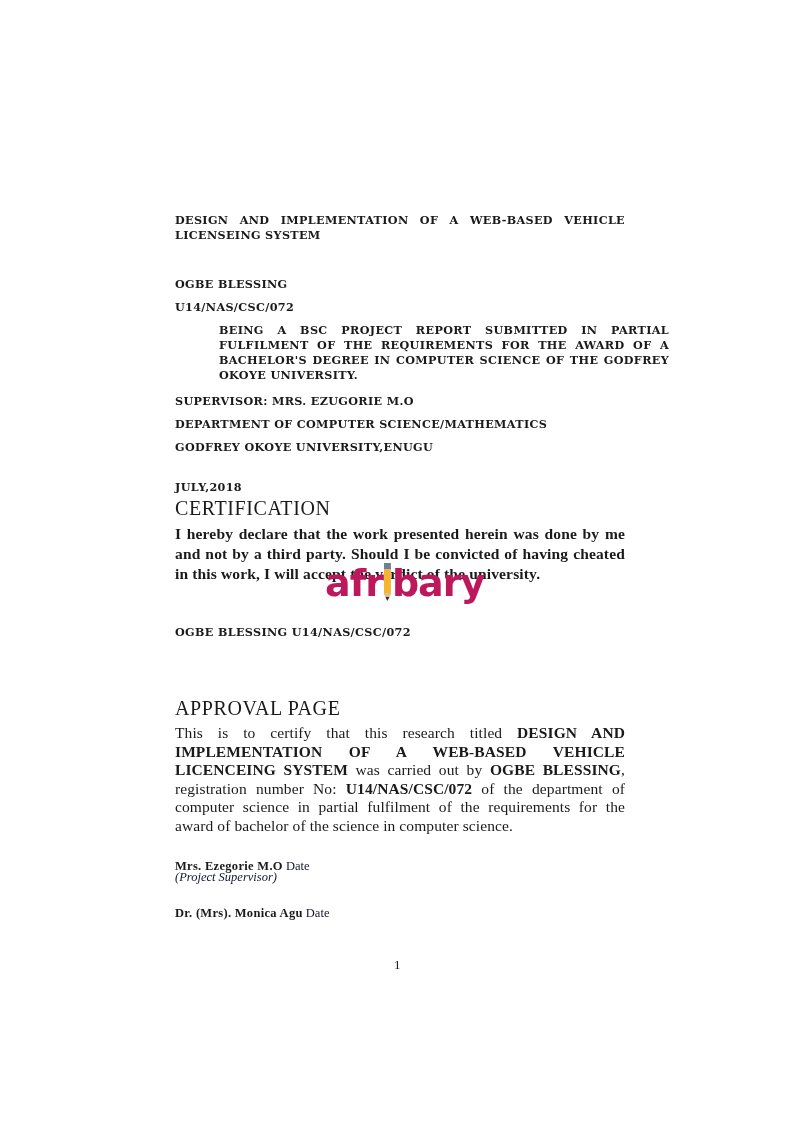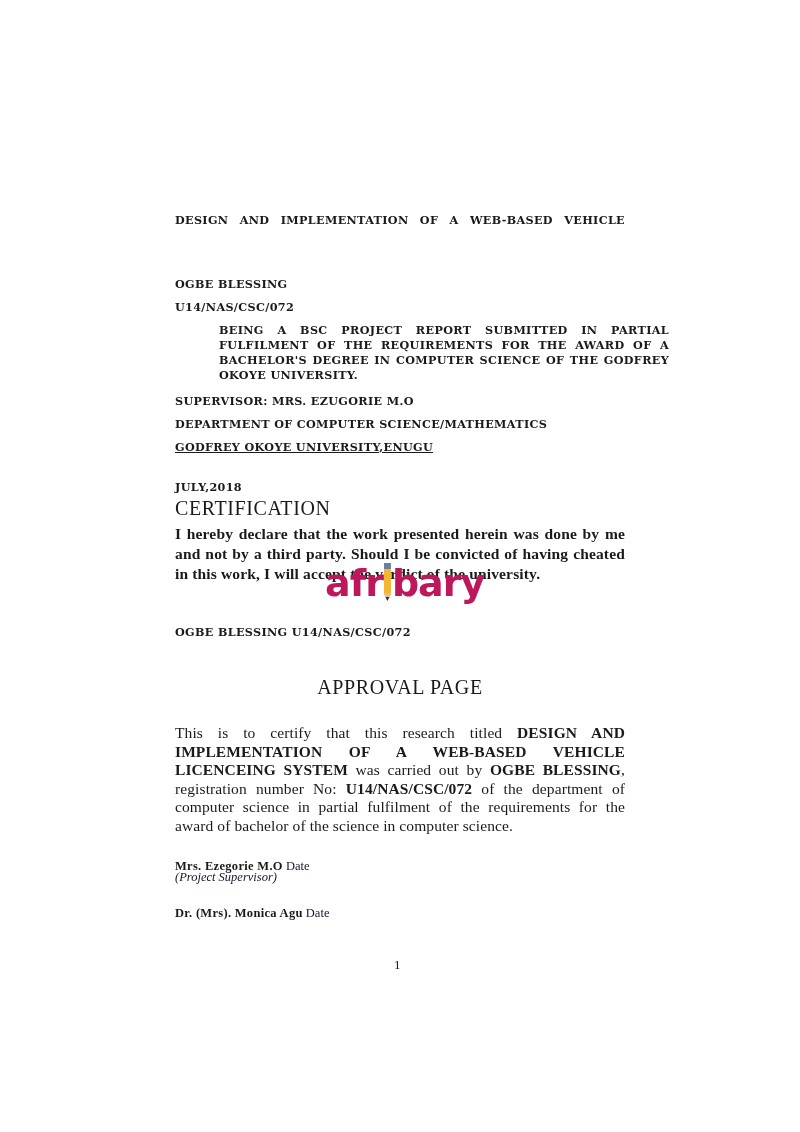--- a/index.html
+++ b/index.html
@@ -22,38 +22,39 @@
             clip-path: polygon(0 0,100% 0,100% 82%,50% 100%,0 82%); }
   .page-num { position: absolute; left: 394px; top: 957px; font-family: "Liberation Serif", serif; font-size: 13px; }
 </style>
 </head>
 <body>
 
 <div class="page">
 
   <div class="line small-bold" style="top:213px;">
     <div style="text-align:justify;text-align-last:justify;">DESIGN AND IMPLEMENTATION OF A WEB-BASED VEHICLE</div>
+    <div>LICENSEING SYSTEM</div>
   </div>
   <div class="line small-bold" style="top:277px;">OGBE BLESSING</div>
   <div class="line small-bold" style="top:300px;">U14/NAS/CSC/072</div>
   <div class="line small-bold" style="top:323px;margin-left:44px;">BEING A BSC PROJECT REPORT SUBMITTED IN PARTIAL FULFILMENT OF THE REQUIREMENTS FOR THE AWARD OF A BACHELOR'S DEGREE IN COMPUTER SCIENCE OF THE GODFREY OKOYE UNIVERSITY.</div>
   <div class="line small-bold" style="top:394px;">SUPERVISOR: MRS. EZUGORIE M.O</div>
   <div class="line small-bold" style="top:417px;">DEPARTMENT OF COMPUTER SCIENCE/MATHEMATICS</div>
-  <div class="line small-bold" style="top:440px;text-decoration:underline;">GODFREY OKOYE UNIVERSITY,ENUGU</div>
+  <div class="line small-bold" style="top:440px;">GODFREY OKOYE UNIVERSITY,ENUGU</div>
   <div class="line small-bold" style="top:463px;margin-top:17px;">JULY,2018</div>
 
   <div class="line heading" style="top:497px;">CERTIFICATION</div>
   <div class="line body-text" style="top:524px;">I hereby declare that the work presented herein was done by me and not by a third party. Should I be convicted of having cheated in this work, I will accept the verdict of the university.</div>
   <div class="line small-bold" style="top:625px;">OGBE BLESSING U14/NAS/CSC/072</div>
 
   <div class="watermark">
     <span>afr</span><span class="pencil"></span><span>bary</span>
   </div>
 
-  <div class="line heading" style="top:676px;text-align:center;">APPROVAL PAGE</div>
+  <div class="line heading" style="top:697px;">APPROVAL PAGE</div>
   <div class="line approval-text" style="top:724px;">
     <span>This is to certify that this research titled </span><b>DESIGN AND IMPLEMENTATION OF A WEB-BASED VEHICLE LICENCEING SYSTEM</b><span> was carried out by </span><b>OGBE BLESSING</b><span>, registration number No: </span><b>U14/NAS/CSC/072</b><span> of the department of computer science in partial fulfilment of the requirements for the award of bachelor of the science in computer science.</span>
   </div>
 
   <div class="line sig" style="top:859px;">
     <b>Mrs. Ezegorie M.O</b> <span class="light">Date</span>
   </div>
   <div class="line sig" style="top:870px;font-style:italic;">
     <span class="light">(Project Supervisor)</span>
   </div>

